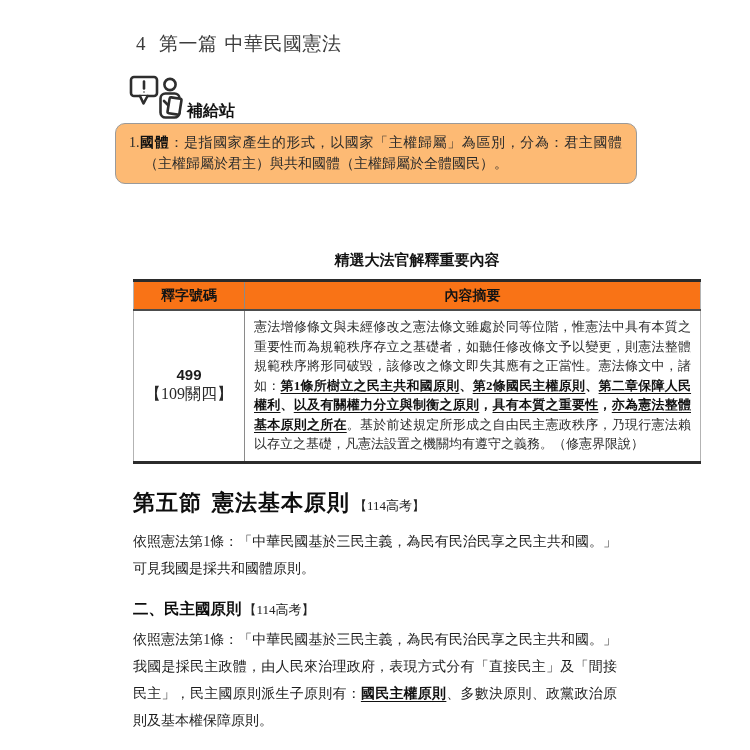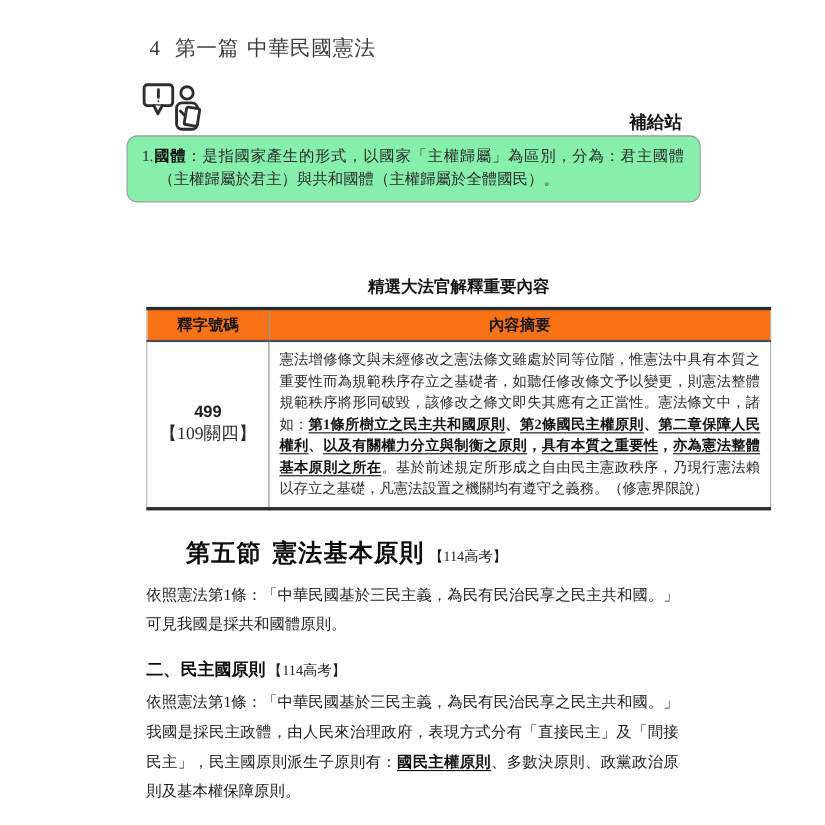--- a/index.html
+++ b/index.html
@@ -8,26 +8,26 @@
          font-family:"Liberation Serif", serif; color:#1c1c1c; }
 
   
   .page-header { position:absolute; top:31px; left:136px; font-size:19px;
                  color:#3c3c3c; letter-spacing:0.5px; }
   .page-header .pgnum { margin-right:13px; }
   .page-header .part  { margin-right:7px; }
 
   
   .supply { position:absolute; top:76px; left:115px; width:522px; }
-  .supply-head { display:flex; justify-content:space-between; align-items:flex-end;
+  .supply-head { display:flex; align-items:flex-end;
                  padding:0 17px 1px 14px; height:47px; }
   .supply-icon svg { display:block; }
   .supply-label { font-family:"Liberation Sans", sans-serif; font-weight:bold;
                   font-size:16px; color:#141414; }
-  .supply-box { background:#86efac; border:1.5px solid #9a9a9a; border-radius:10px;
+  .supply-box { background:#fdba74; border:1.5px solid #9a9a9a; border-radius:10px;
                 padding:8px 14px 9px 13px; font-size:14px; line-height:21px;
                 text-align:justify; color:#2a2a2a; }
   .supply-item { padding-left:15px; text-indent:-15px; }
 
   
   .table-wrap { position:absolute; top:251px; left:133px; width:568px; }
   .table-title { text-align:center; font-family:"Liberation Sans", sans-serif;
                  font-weight:bold; font-size:15px; color:#141414; margin-bottom:9px; }
   table { width:100%; border-collapse:collapse;
           border-top:3px solid #2b2b2b; border-bottom:3px solid #2b2b2b;
@@ -43,21 +43,21 @@
   td.content-cell { padding:6px 9px 7px; font-size:13px; line-height:19.5px;
                     text-align:justify; color:#2a2a2a; }
   .b { font-weight:bold; color:#111; }
   .u { text-decoration:underline; text-underline-offset:2.5px;
        text-decoration-thickness:1.3px; }
 
   
   .main { position:absolute; top:488px; left:133px; width:484px; }
   .section-heading { font-family:"Liberation Sans", sans-serif; font-size:22px;
                      font-weight:900; letter-spacing:1px; color:#0e0e0e;
-                     margin-bottom:10px;margin-left:36px; }
+                     margin-bottom:10px; }
   .heading-space { display:inline-block; width:10px; }
   .exam-tag { font-family:"Liberation Serif", serif; font-size:13px;
               font-weight:normal; letter-spacing:0; margin-left:4px; color:#222; }
   .sub-title { font-family:"Liberation Sans", sans-serif; font-size:15.5px;
                font-weight:bold; color:#0e0e0e; margin-bottom:6px; }
   .sub-title .exam-tag { font-size:13px; margin-left:2px; }
   .para { font-size:14px; line-height:27px; text-align:justify; margin-bottom:12px; }
   .sub2 { margin-top:17px; }
 </style>
 </head>

